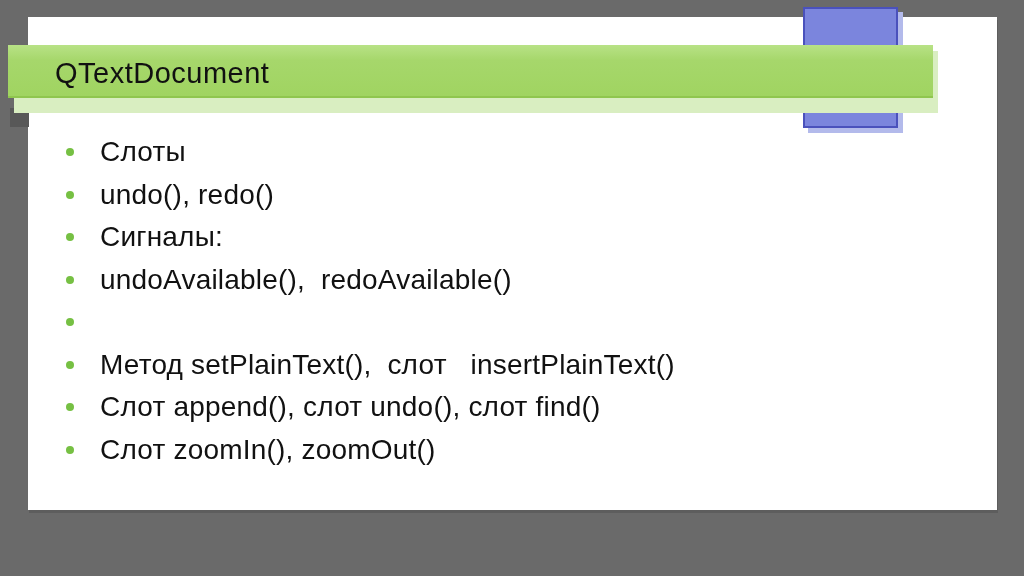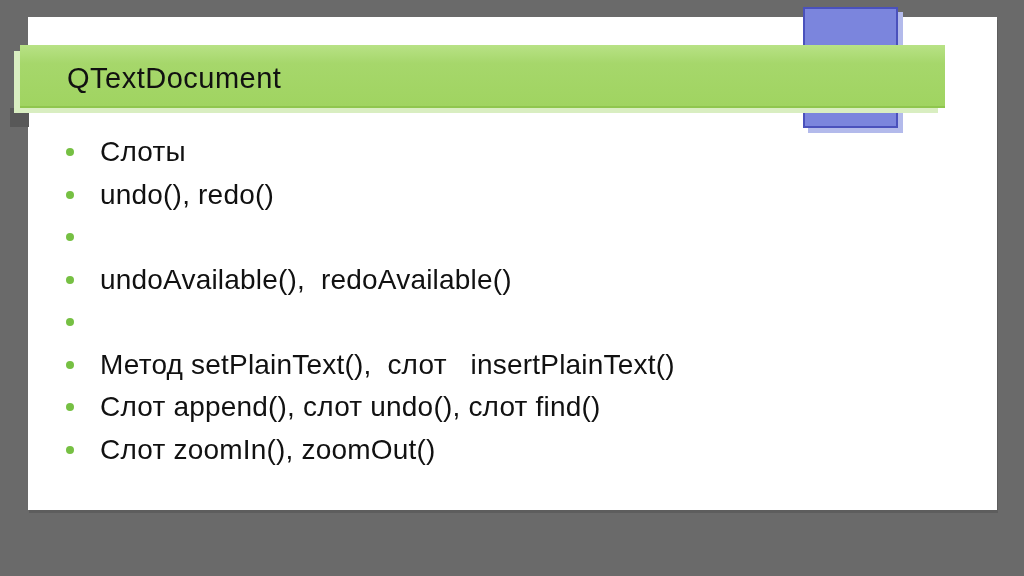--- a/index.html
+++ b/index.html
@@ -61,24 +61,24 @@
     position: absolute;
     left: 14px;
     top: 51px;
     width: 924px;
     height: 62px;
     background: #d9eec1;
   }
   
   .title-banner {
     position: absolute;
-    left: 20px;
+    left: 8px;
     top: 45px;
     width: 925px;
-    height: 63px;
+    height: 53px;
     background: linear-gradient(to bottom, #b8e286 0%, #a6d76b 30%, #a0d461 100%);
     border-bottom: 2px solid #8fc64e;
     box-sizing: border-box;
     display: flex;
     align-items: center;
   }
   .title-banner h1 {
     margin: 0;
     padding: 6px 0 0 47px;
     font-size: 29px;
@@ -135,20 +135,21 @@
     <li>
       <span class="dot"></span>
       <span class="bullet-text">Слоты</span>
     </li>
     <li>
       <span class="dot"></span>
       <span class="bullet-text">undo(), redo()</span>
     </li>
     <li>
       <span class="dot"></span>
+      <span class="bullet-text">Сигналы:</span>
     </li>
     <li>
       <span class="dot"></span>
       <span class="bullet-text">undoAvailable(),  redoAvailable()</span>
     </li>
     <li>
       <span class="dot"></span>
     </li>
     <li>
       <span class="dot"></span>

